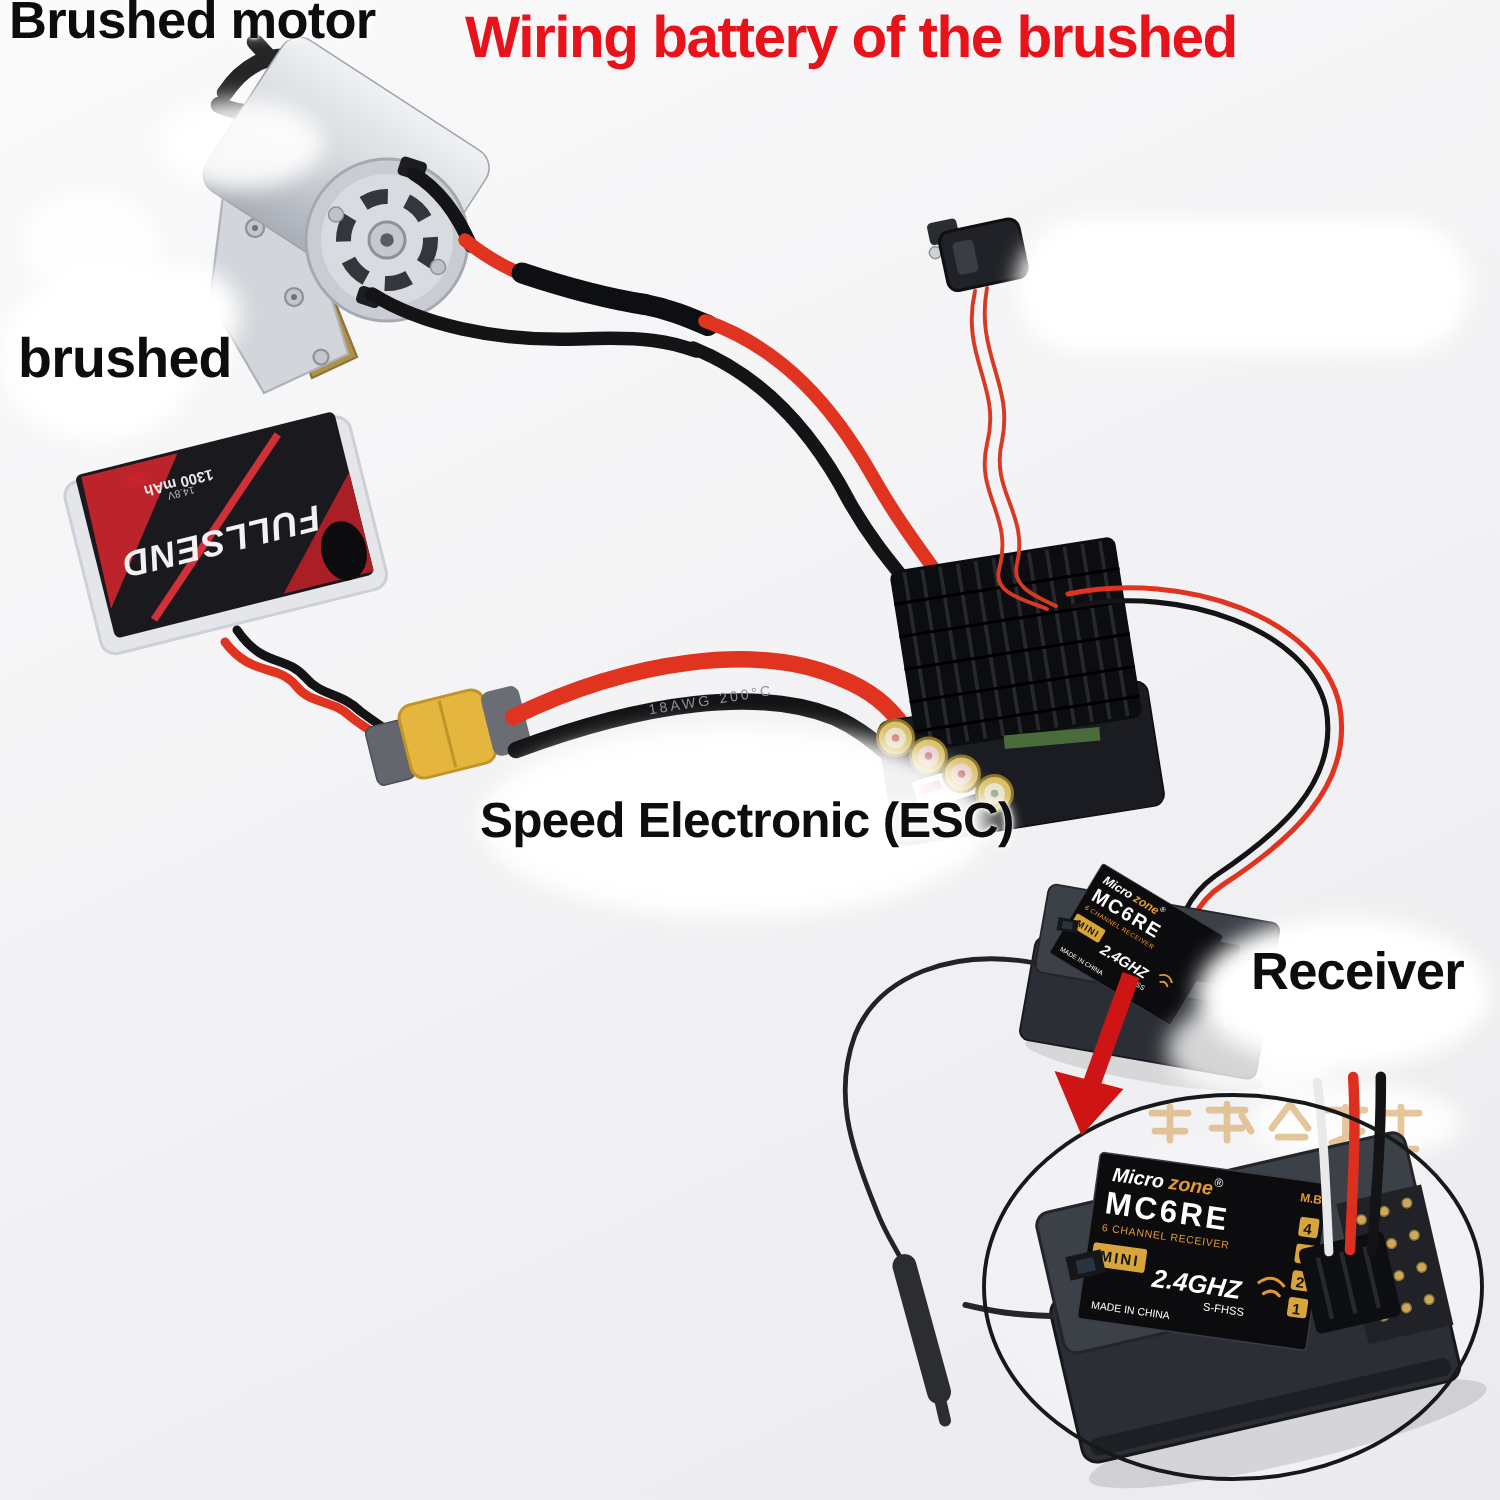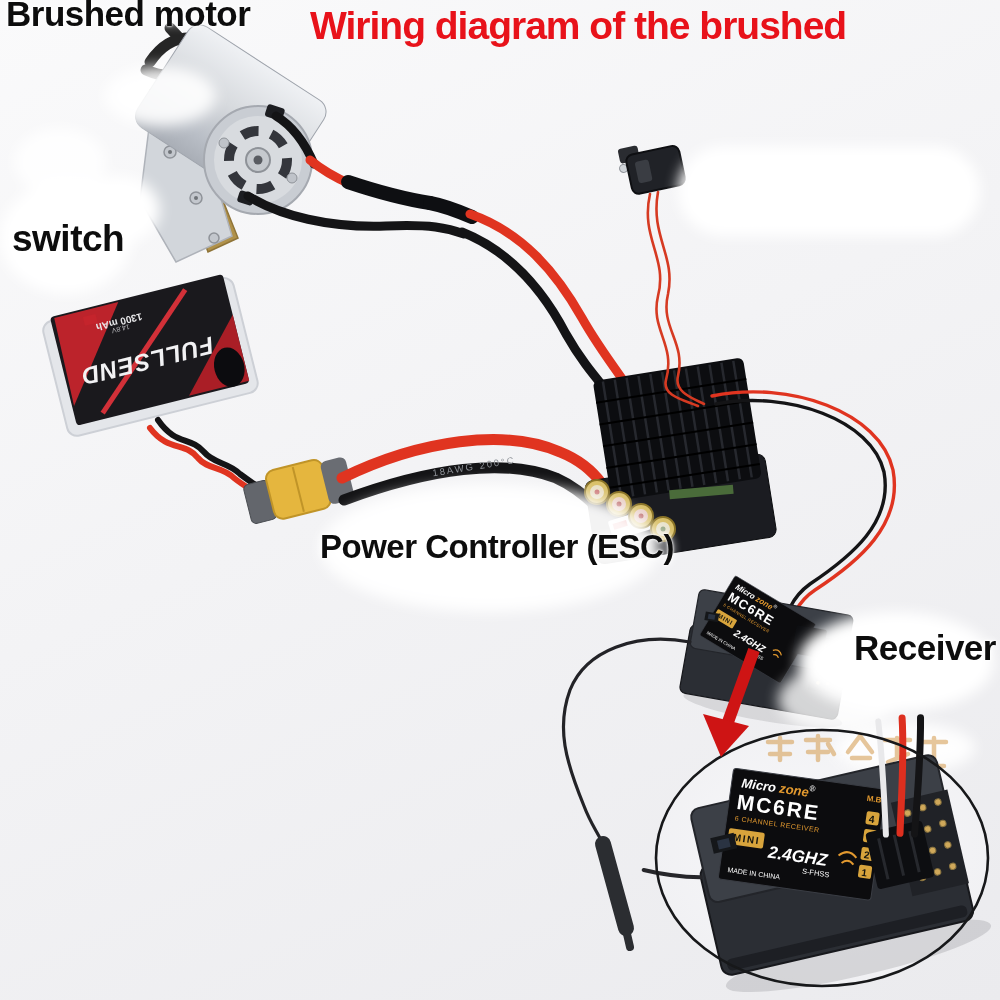--- a/index.html
+++ b/index.html
@@ -14,21 +14,21 @@
     text-shadow:0 0 8px #fff,0 0 3px #fff,0 0 2px #fff;letter-spacing:-.5px;
   }
   .title{
     position:absolute;left:310px;top:2px;font-weight:800;
     font-size:39px;line-height:48px;color:#e8121a;letter-spacing:-1px;white-space:nowrap;
   }
   .l-motor{left:6px;top:-6px;font-size:35px;}
   .l-battery{left:12px;top:218px;font-size:37px;}
   .l-power{left:694px;top:154px;font-size:37px;}
   .l-esc{left:320px;top:524px;font-size:33px;line-height:45px;}
-  .l-receiver{left:854px;top:628px;font-size:35px;}
+  .l-receiver{left:834px;top:628px;font-size:35px;}
   text{font-family:"Liberation Sans","DejaVu Sans",sans-serif;}
 </style>
 </head>
 <body>
 
 <div class="stage">
 
 <svg width="1000" height="1000" viewBox="0 0 1000 1000">
   <defs>
     <linearGradient id="gMotor" x1="0" y1="0" x2="0" y2="1">
@@ -295,23 +295,23 @@
     <ellipse cx="822" cy="858" rx="166" ry="128" fill="none" stroke="#17181a" stroke-width="2.6"></ellipse>
   </g>
 
   <g>
     <line x1="754" y1="650" x2="728" y2="722" stroke="#ce1414" stroke-width="12"></line>
     <polygon points="703,714 749,726 721,757" fill="#ce1414"></polygon>
   </g>
 </svg>
 
 <div class="title">
-  <div>Wiring diagram of the brushed</div>
+  <div>Wiring battery of the brushed</div>
 </div>
 
 <div class="lbl l-motor">Brushed motor</div>
-<div class="lbl l-battery">switch</div>
+<div class="lbl l-battery">brushed</div>
 <div class="lbl l-esc">
-  <div>Power Controller (ESC)</div>
+  <div>Speed Electronic (ESC)</div>
 </div>
 <div class="lbl l-receiver">Receiver</div>
 
 </div>
 
 </body></html>

